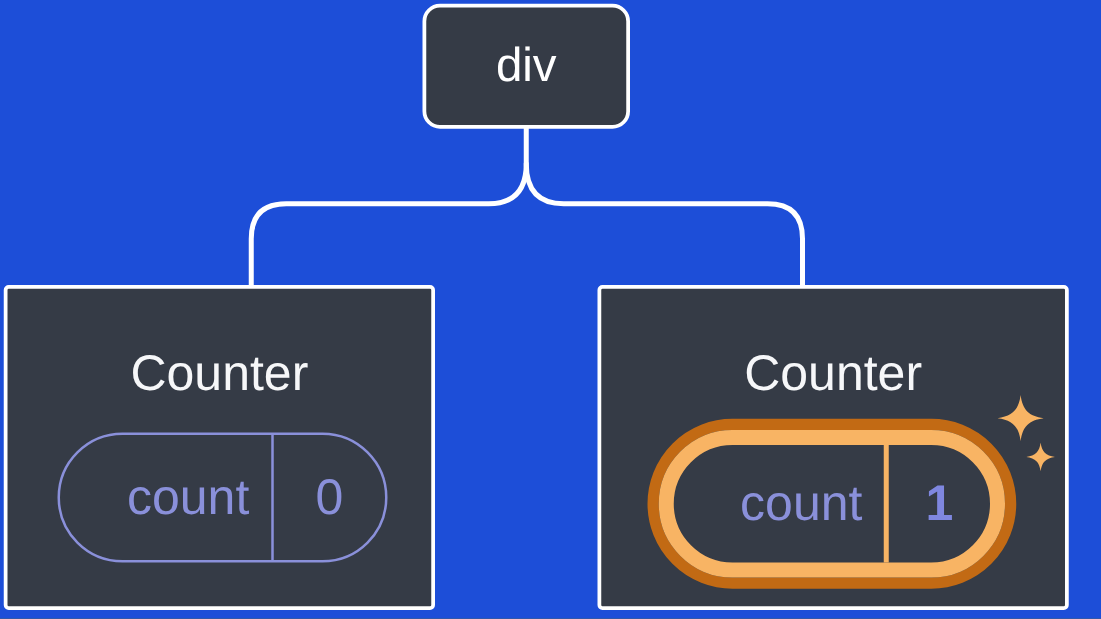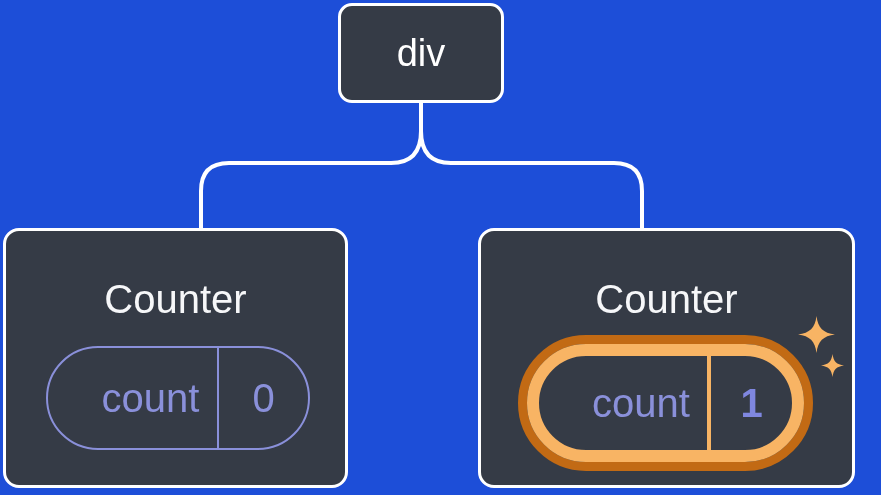--- a/index.html
+++ b/index.html
@@ -34,21 +34,21 @@
     display: flex; align-items: center; justify-content: center;
   }
   .root-label {
     color: #ffffff;
     font-size: 38px;
     line-height: 1;
   }
   .card {
     left: 0; top: 228px;
     height: 260px;
-    border-radius: 16px;
+    border-radius: 4px;
   }
   .card-left  { left: 3px;   width: 345px; }
   .card-right { left: 478px; width: 377px; }
   .card-title {
     position: absolute;
     left: 0; right: 0; top: 46px;
     text-align: center;
     color: #f6f7f9;
     font-size: 40px;
     font-weight: 500;

